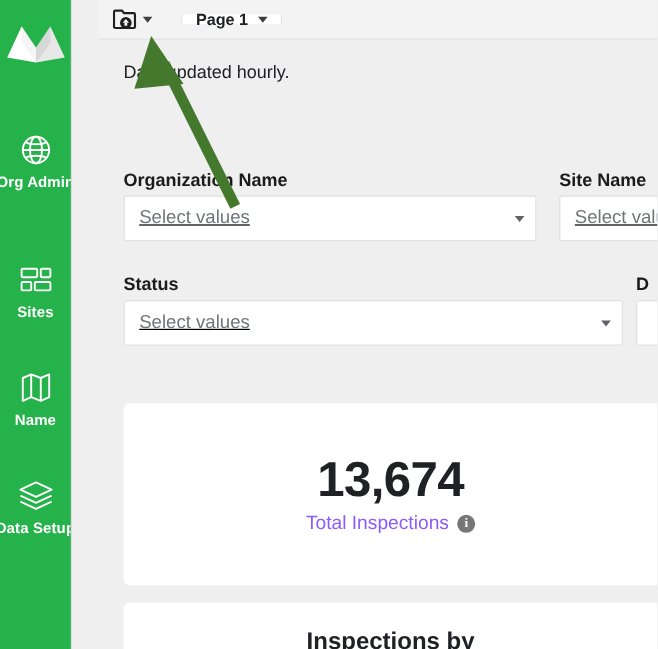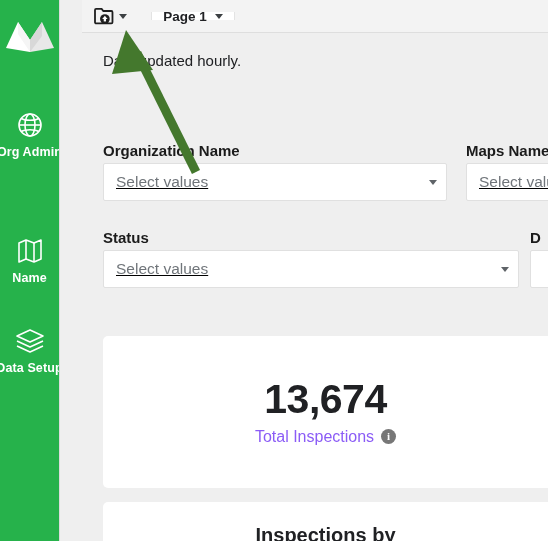--- a/index.html
+++ b/index.html
@@ -299,20 +299,31 @@
         </svg>
       </span>
       <span class="nav-label">Org Admin</span>
     </div>
 
     <div id="nav-spacer-2"></div>
 
 
     <div id="nav-spacer-3"></div>
 
+    <div class="nav-item">
+      <span class="nav-icon">
+        <svg viewBox="0 0 32 32" fill="none" stroke="#ffffff" stroke-width="1.6">
+          <rect x="4" y="7" width="13" height="7" rx="1"></rect>
+          <rect x="20" y="7" width="8" height="7" rx="1"></rect>
+          <rect x="4" y="18" width="8" height="7" rx="1"></rect>
+          <rect x="15" y="18" width="13" height="7" rx="1"></rect>
+        </svg>
+      </span>
+      <span class="nav-label">Sites</span>
+    </div>
 
     <div id="nav-spacer-4"></div>
 
     <div class="nav-item">
       <span class="nav-icon">
         <svg viewBox="0 0 32 32" fill="none" stroke="#ffffff" stroke-width="1.6" stroke-linejoin="round">
           <path d="M5 8 L12 5 L20 8 L27 5 L27 24 L20 27 L12 24 L5 27 Z"></path>
           <line x1="12" y1="5" x2="12" y2="24"></line>
           <line x1="20" y1="8" x2="20" y2="27"></line>
         </svg>
@@ -360,21 +371,21 @@
     <div id="notice-text">Data updated hourly.</div>
 
     <div class="filter-label" id="label-org">Organization Name</div>
     <div class="select-box" id="select-org">
       <span class="select-placeholder">Select values</span>
       <span class="select-caret">
           <i></i>
         </span>
     </div>
 
-    <div class="filter-label" id="label-site">Maps Name</div>
+    <div class="filter-label" id="label-site">Site Name</div>
     <div class="select-box" id="select-site">
       <span class="select-placeholder">Select values</span>
 
     </div>
 
     <div class="filter-label" id="label-status">Status</div>
     <div class="select-box" id="select-status">
       <span class="select-placeholder">Select values</span>
       <span class="select-caret">
           <i></i>

